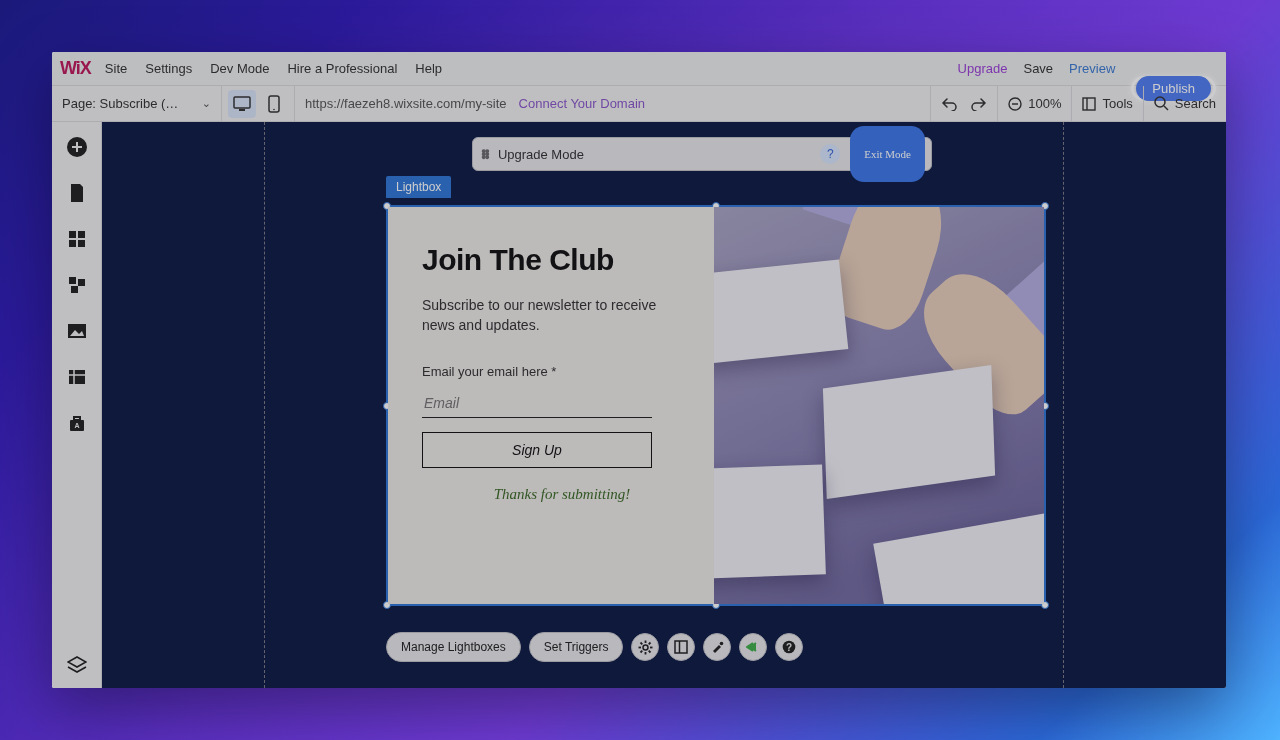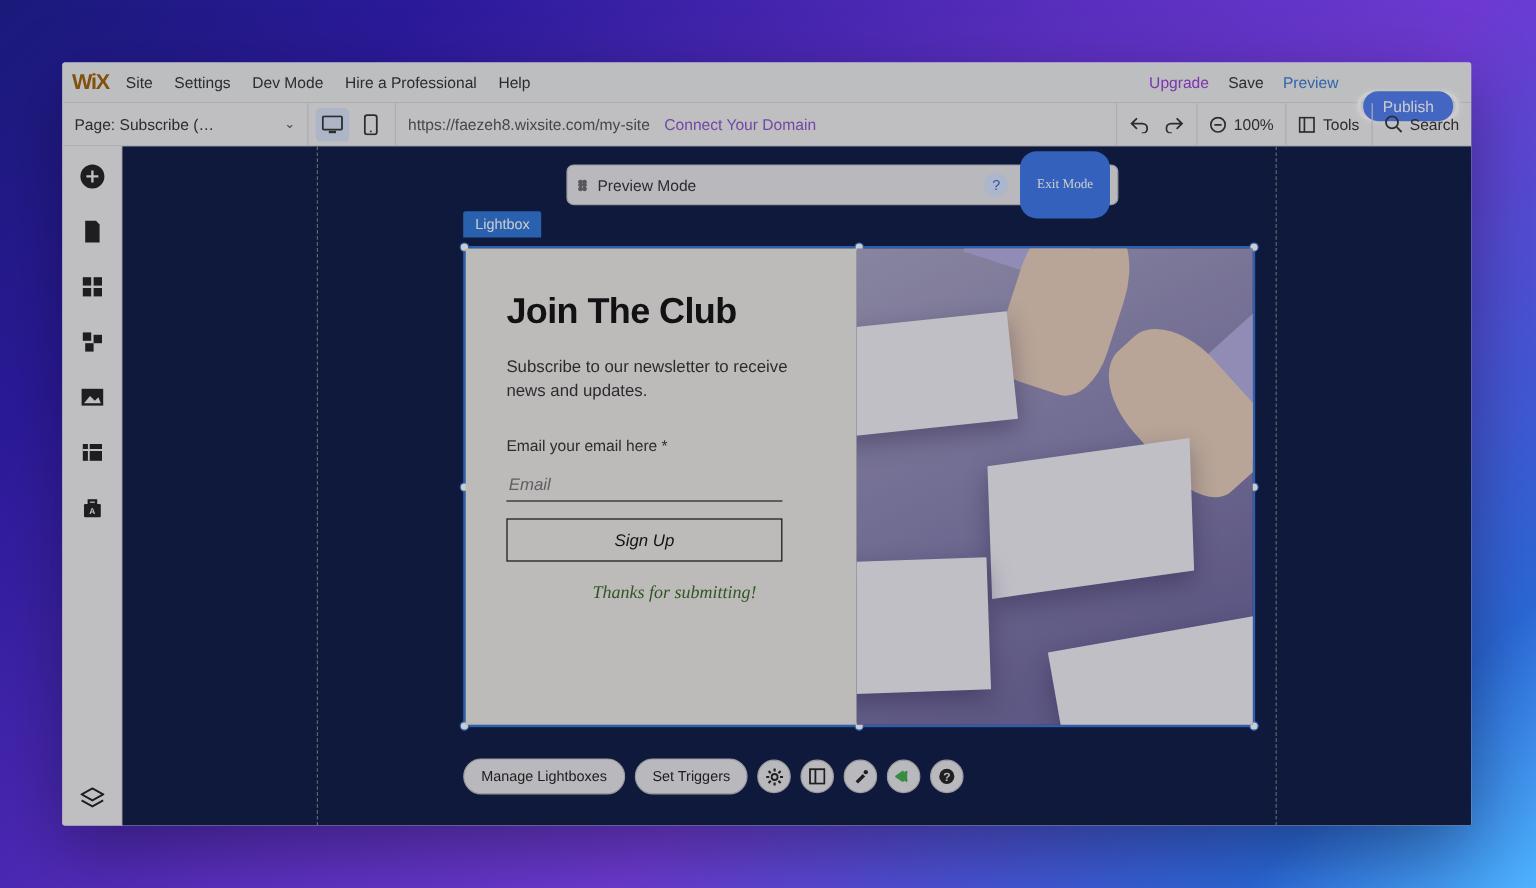--- a/index.html
+++ b/index.html
@@ -21,36 +21,36 @@
   .overlay-dim {
     position:absolute; inset:0; pointer-events:none;
     background: rgba(25,25,30,.22);
   }
   
   .topbar {
     height: 34px; display:flex; align-items:center;
     padding: 0 10px 0 8px; background:#eceded; border-bottom:1px solid #d8d8da;
     font-size:13px; color:#333;
   }
-  .logo { font-weight:900; letter-spacing:-1px; font-size:18px; margin-right:14px; color:#a16207;}
+  .logo { font-weight:900; letter-spacing:-1px; font-size:18px; margin-right:14px; color:#be185d;}
   .menu { display:flex; gap:18px; }
   .menu span { cursor:pointer; }
   .topbar .spacer { flex:1; }
   .top-right { display:flex; align-items:center; gap:16px; }
   .upgrade { color:#9a3fd6; }
   .preview { color:#3b7ad1; }
   .publish-wrap { border:3px solid #fff; border-radius:22px; padding:2px; box-shadow:0 0 6px rgba(255,255,255,.9);margin-top:40px;}
   .publish-btn { background:#4f7def; color:#fff; padding:5px 16px; border-radius:16px; font-size:13px; cursor:pointer; }
   
   .toolbar {
     height:36px; display:flex; align-items:stretch; background:#efefef; border-bottom:1px solid #d8d8da;
     font-size:13px; color:#333;
   }
   .tb-sec { display:flex; align-items:center; border-right:1px solid #d8d8da; padding:0 10px; }
-  .page-btn { width:205px; justify-content:space-between; cursor:pointer;}
+  .page-btn { width:170px; justify-content:space-between; cursor:pointer;}
   .chev-down { font-size:11px; color:#555;}
   .device { gap:4px; padding:0 6px;}
   .dev-btn { width:28px; height:28px; display:flex; align-items:center; justify-content:center; border-radius:4px; cursor:pointer;}
   .dev-btn.active { background:#d8e3f7; }
   .urlbar { flex:1; gap:6px; color:#555; }
   .urlbar .connect { color:#8a57c9; margin-left:6px;}
   .hist { gap:14px; }
   .zoom { gap:6px;}
   .tools { gap:6px;}
   .search { gap:6px;}
@@ -258,21 +258,21 @@
             </svg>
           </div>
       </div>
 
       <div class="canvas">
         <div class="guide l"></div>
         <div class="guide r"></div>
 
         <div class="lb-mode">
           <div class="drag-dots">●●<br>●●<br>●●</div>
-          <div class="label">Preview Mode</div>
+          <div class="label">Upgrade Mode</div>
           <div class="fill"></div>
           <div class="help-circ">?</div>
           <div class="exit-btn">Exit Mode</div>
         </div>
 
         <div class="tag">Lightbox</div>
         <div class="frame">
           <div class="handle tl"></div>
           <div class="handle tm"></div>
           <div class="handle tr"></div>

